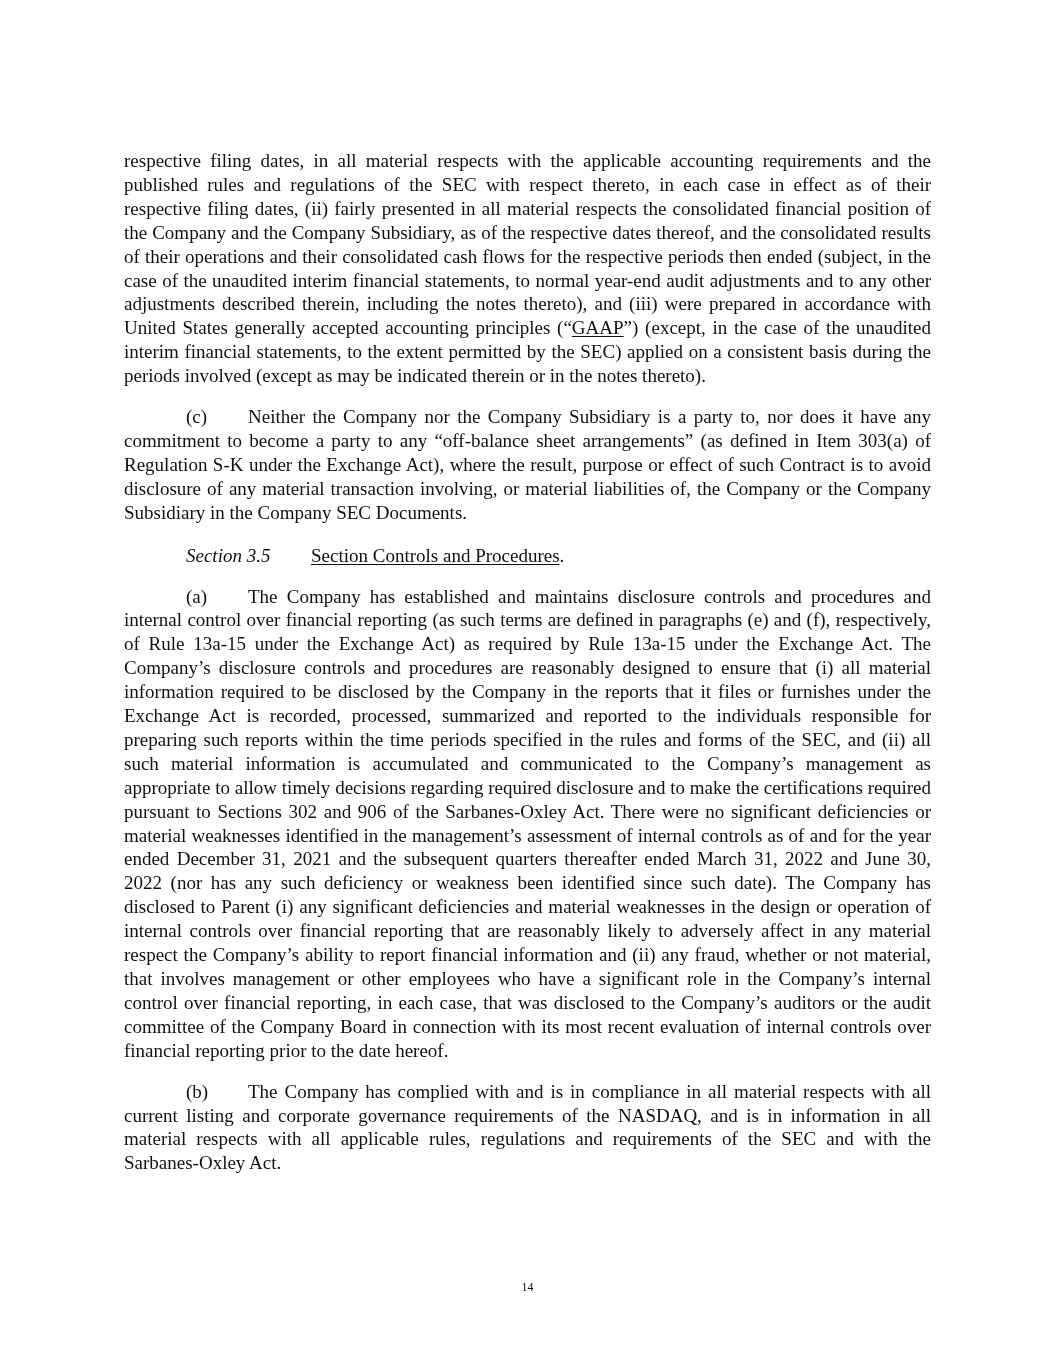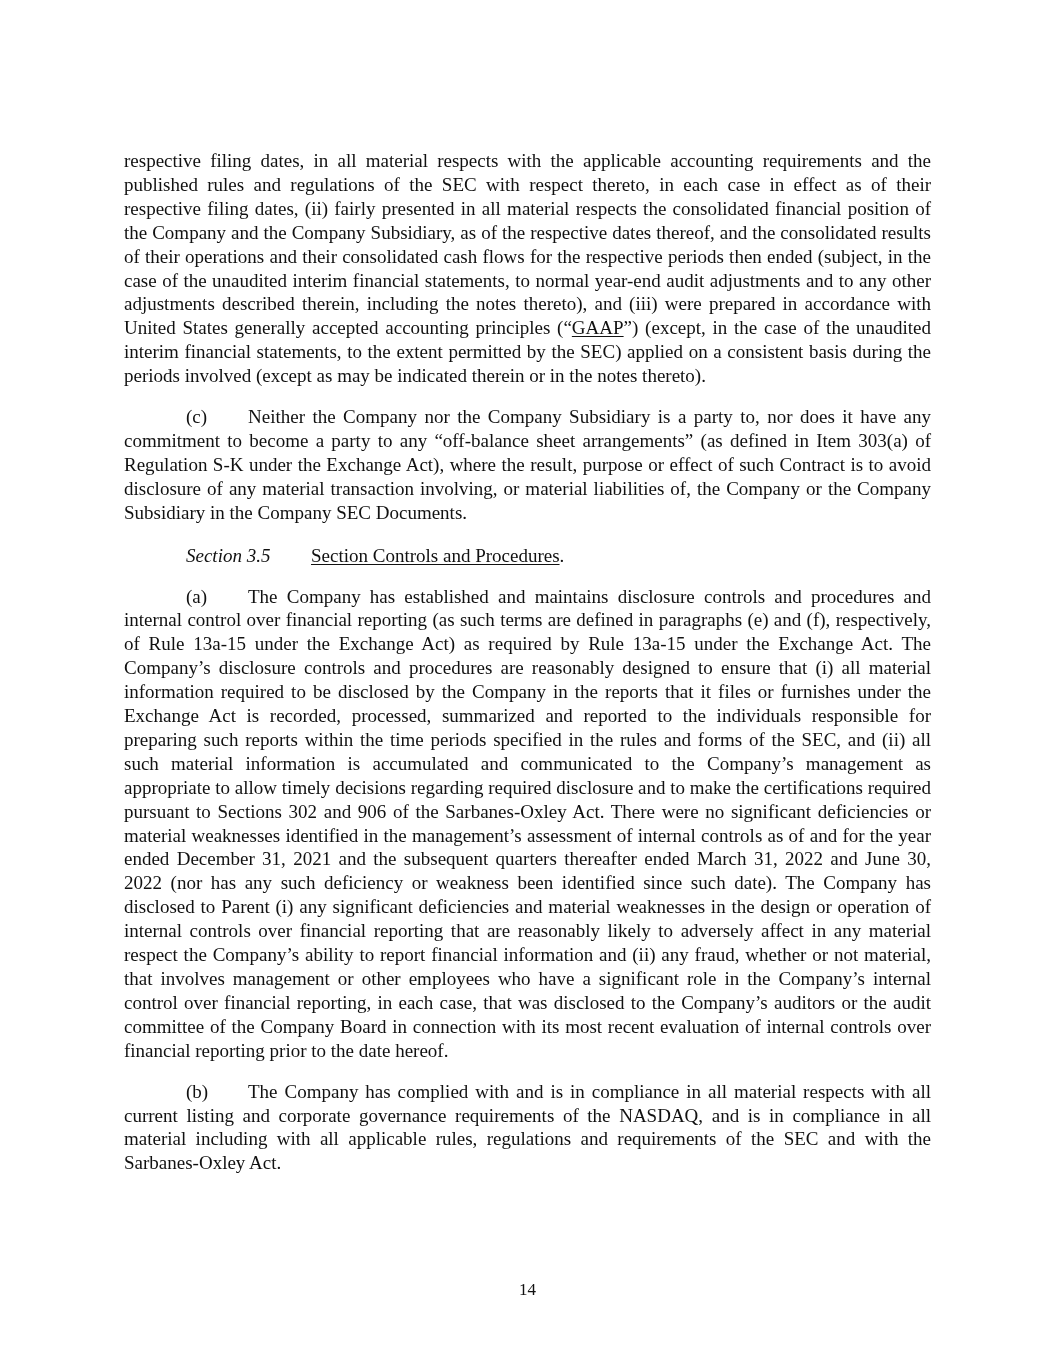--- a/index.html
+++ b/index.html
@@ -45,34 +45,34 @@
       display: inline-block;
       width: 125px;
       font-style: italic;
     }
     .page-number {
       position: absolute;
       left: 0;
       width: 1055px;
       top: 1280px;
       text-align: center;
-      font-size: 17px;
+      font-size: 12px;
       font-family: "Liberation Serif", "DejaVu Serif", serif;
     }
   </style>
 </head>
 <body>
 
 <div class="page">
 
   <p><span>respective filing dates, in all material respects with the applicable accounting requirements and the published rules and regulations of the SEC with respect thereto, in each case in effect as of their respective filing dates, (ii) fairly presented in all material respects the consolidated financial position of the Company and the Company Subsidiary, as of the respective dates thereof, and the consolidated results of their operations and their consolidated cash flows for the respective periods then ended (subject, in the case of the unaudited interim financial statements, to normal year-end audit adjustments and to any other adjustments described therein, including the notes thereto), and (iii) were prepared in accordance with United States generally accepted accounting principles (“</span><span class="u">GAAP</span><span>”) (except, in the case of the unaudited interim financial statements, to the extent permitted by the SEC) applied on a consistent basis during the periods involved (except as may be indicated therein or in the notes thereto).</span></p>
 
   <p class="indent para-gap"><span class="label">(c)</span><span>Neither the Company nor the Company Subsidiary is a party to, nor does it have any commitment to become a party to any “off-balance sheet arrangements” (as defined in Item 303(a) of Regulation S-K under the Exchange Act), where the result, purpose or effect of such Contract is to avoid disclosure of any material transaction involving, or material liabilities of, the Company or the Company Subsidiary in the Company SEC Documents.</span></p>
 
   <p class="section-heading"><span class="section-num">Section 3.5</span><span class="u">Section Controls and Procedures</span><span>.</span></p>
 
   <p class="indent para-gap"><span class="label">(a)</span><span>The Company has established and maintains disclosure controls and procedures and internal control over financial reporting (as such terms are defined in paragraphs (e) and (f), respectively, of Rule 13a-15 under the Exchange Act) as required by Rule 13a-15 under the Exchange Act. The Company’s disclosure controls and procedures are reasonably designed to ensure that (i) all material information required to be disclosed by the Company in the reports that it files or furnishes under the Exchange Act is recorded, processed, summarized and reported to the individuals responsible for preparing such reports within the time periods specified in the rules and forms of the SEC, and (ii) all such material information is accumulated and communicated to the Company’s management as appropriate to allow timely decisions regarding required disclosure and to make the certifications required pursuant to Sections 302 and 906 of the Sarbanes-Oxley Act. There were no significant deficiencies or material weaknesses identified in the management’s assessment of internal controls as of and for the year ended December 31, 2021 and the subsequent quarters thereafter ended March 31, 2022 and June 30, 2022 (nor has any such deficiency or weakness been identified since such date). The Company has disclosed to Parent (i) any significant deficiencies and material weaknesses in the design or operation of internal controls over financial reporting that are reasonably likely to adversely affect in any material respect the Company’s ability to report financial information and (ii) any fraud, whether or not material, that involves management or other employees who have a significant role in the Company’s internal control over financial reporting, in each case, that was disclosed to the Company’s auditors or the audit committee of the Company Board in connection with its most recent evaluation of internal controls over financial reporting prior to the date hereof.</span></p>
 
-  <p class="indent para-gap"><span class="label">(b)</span><span>The Company has complied with and is in compliance in all material respects with all current listing and corporate governance requirements of the NASDAQ, and is in compliance in all material including with all applicable rules, regulations and requirements of the SEC and with the Sarbanes-Oxley Act.</span></p>
+  <p class="indent para-gap"><span class="label">(b)</span><span>The Company has complied with and is in compliance in all material respects with all current listing and corporate governance requirements of the NASDAQ, and is in information in all material respects with all applicable rules, regulations and requirements of the SEC and with the Sarbanes-Oxley Act.</span></p>
 
 </div>
 
 <div class="page-number">14</div>
 
 </body></html>

